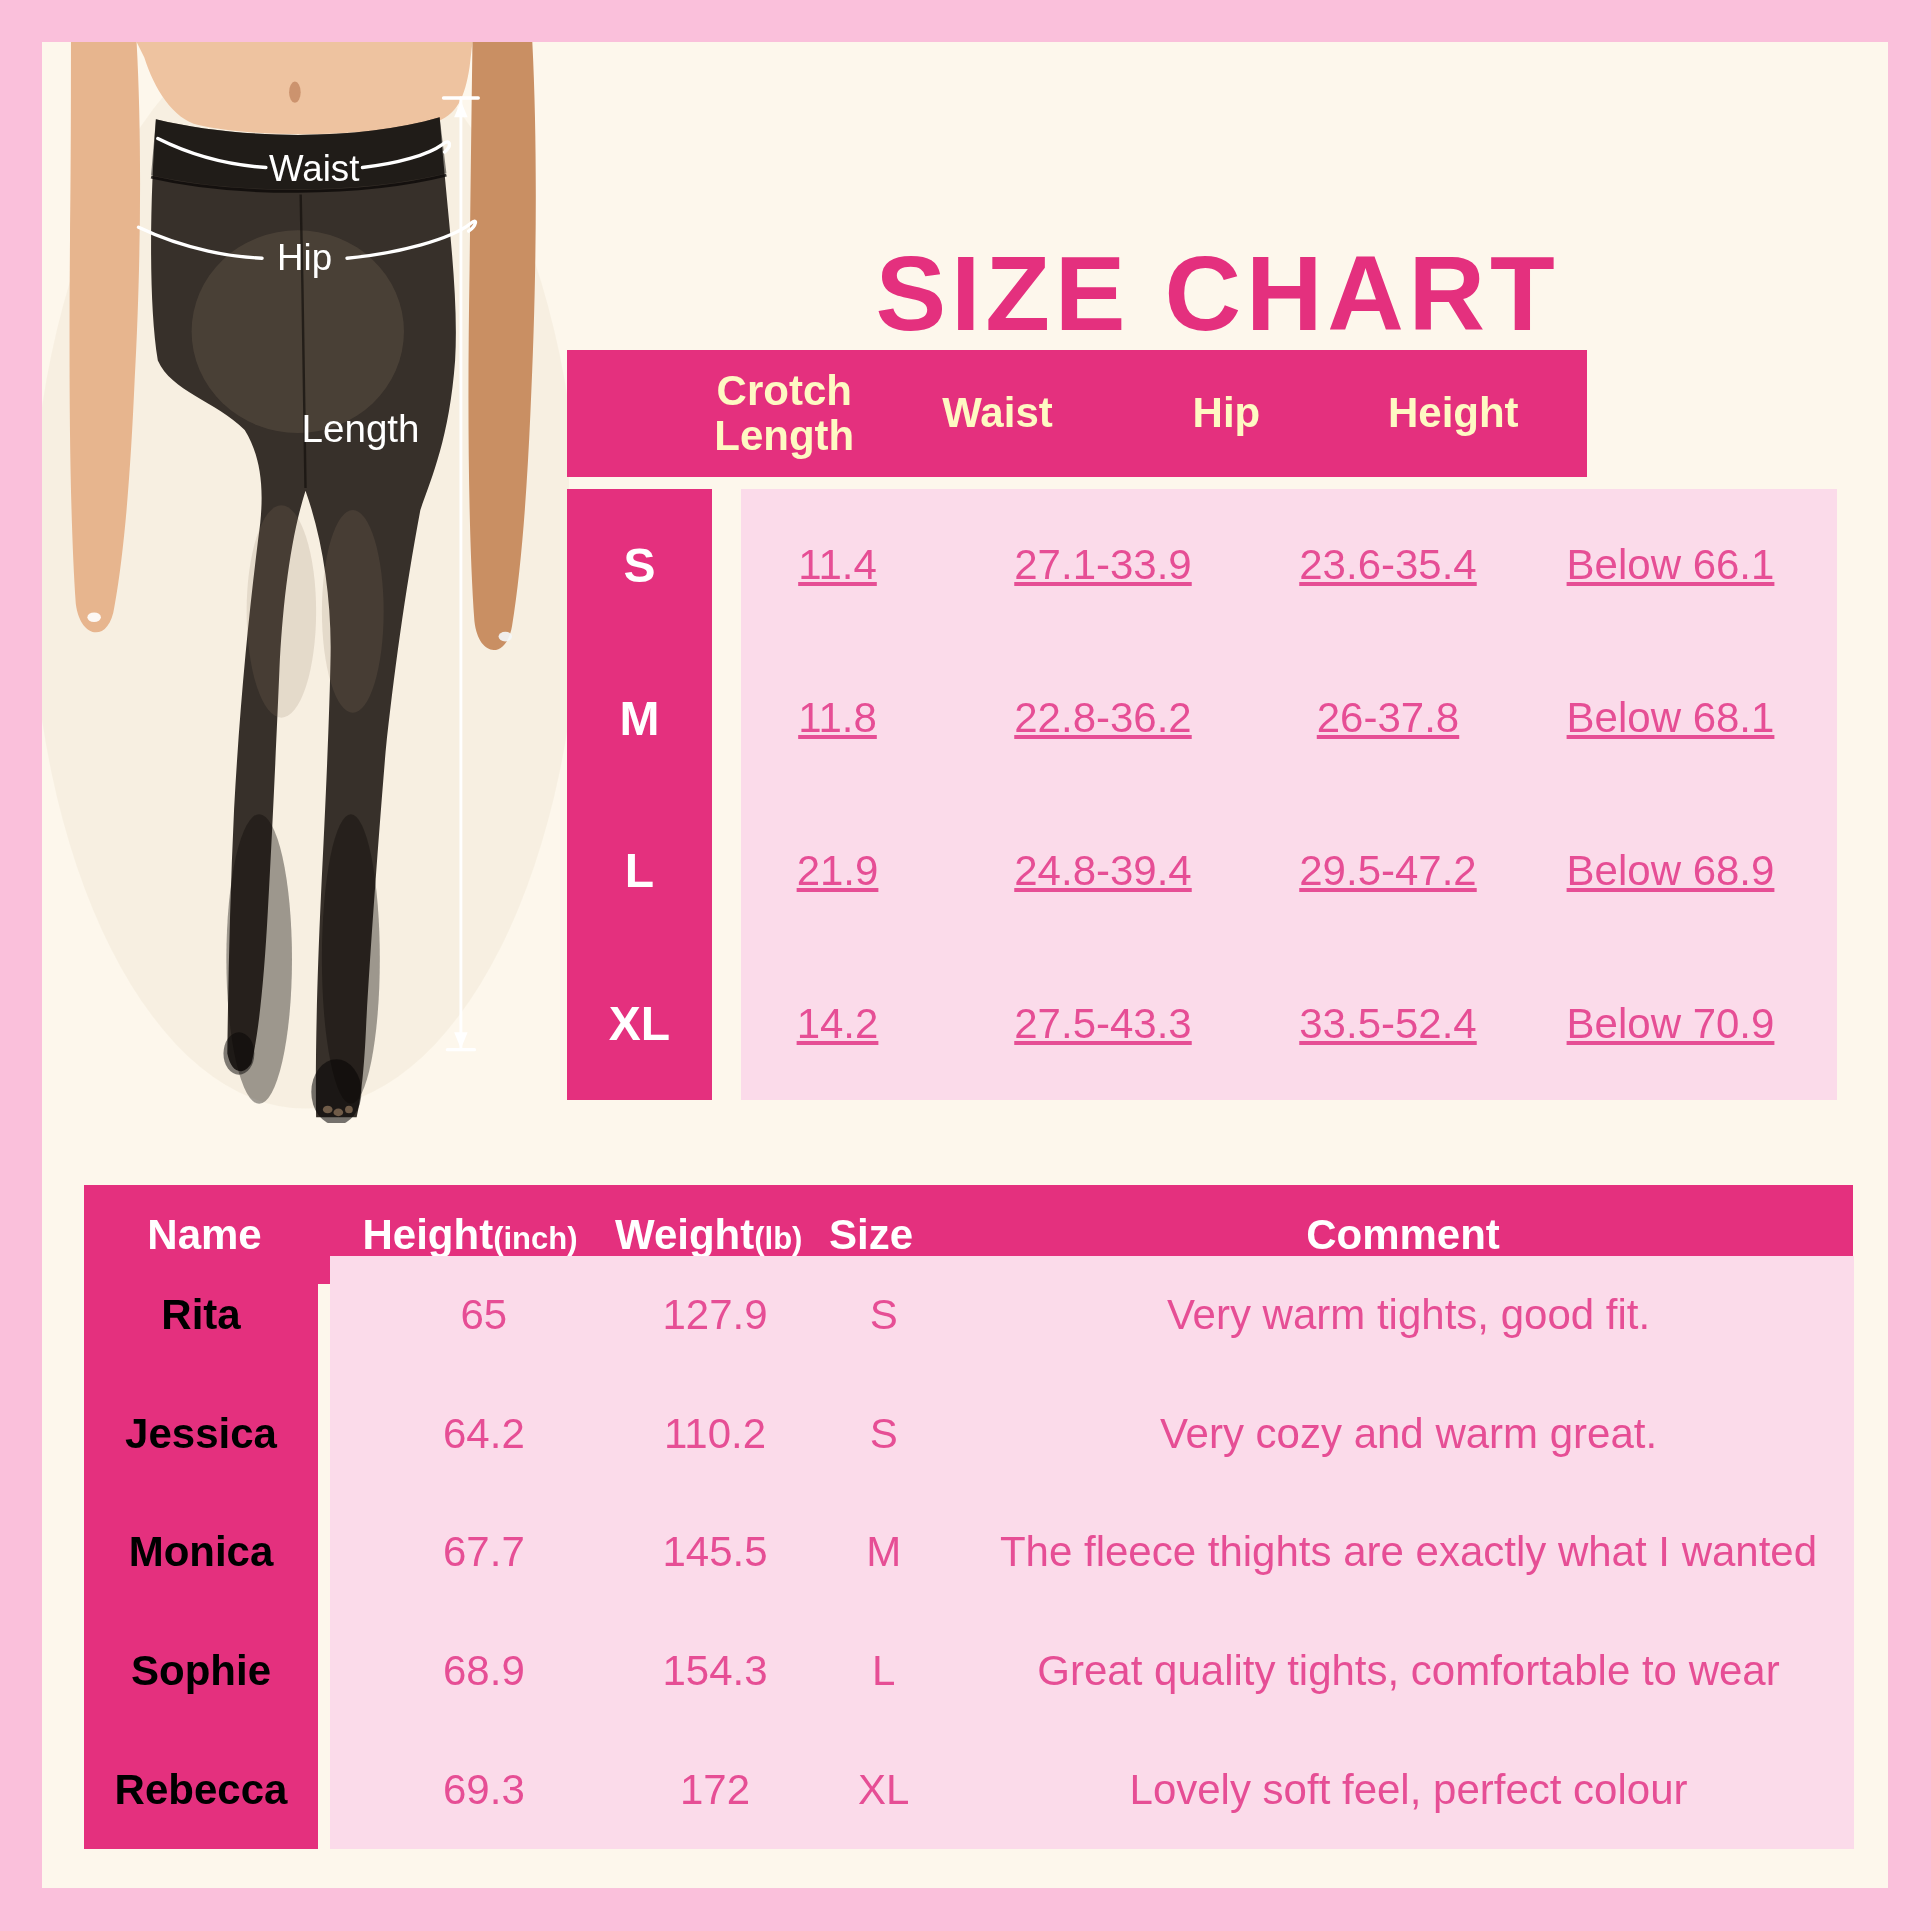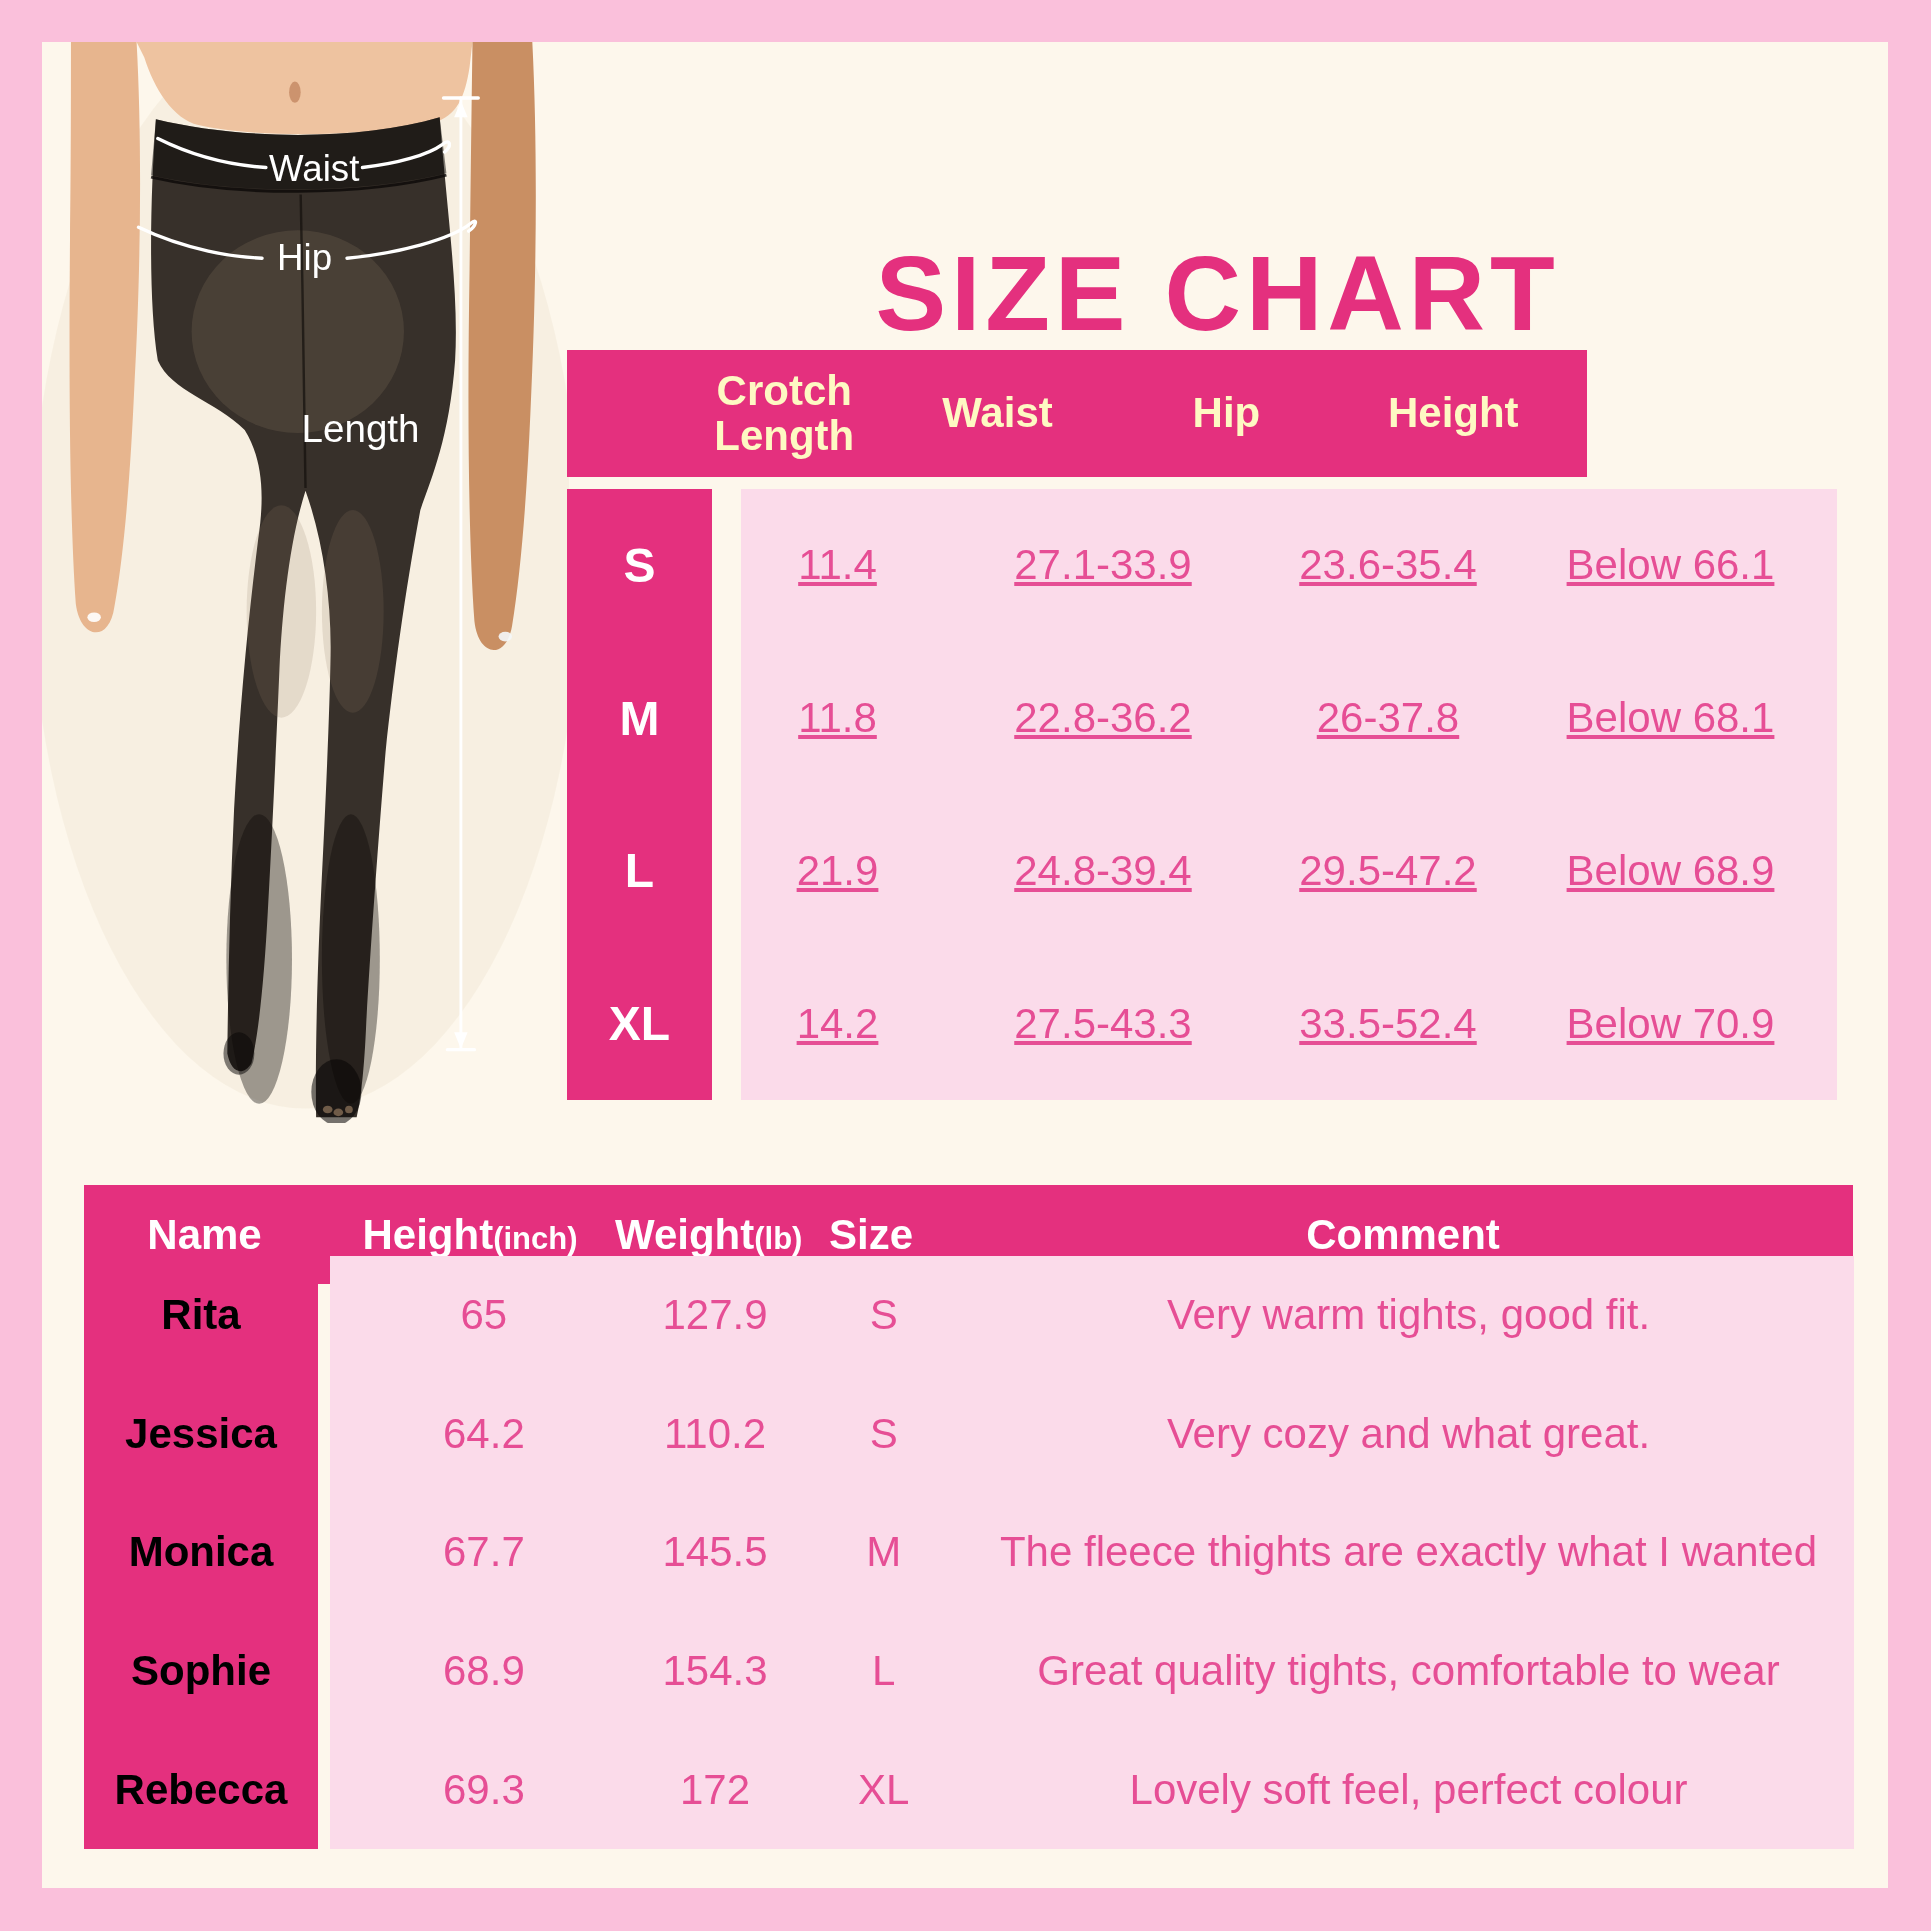--- a/index.html
+++ b/index.html
@@ -167,21 +167,21 @@
     <div class="rvRow">
       <div class="d1">65</div>
       <div class="d2">127.9</div>
       <div class="d3">S</div>
       <div class="d4">Very warm tights, good fit.</div>
     </div>
     <div class="rvRow">
       <div class="d1">64.2</div>
       <div class="d2">110.2</div>
       <div class="d3">S</div>
-      <div class="d4">Very cozy and what great.</div>
+      <div class="d4">Very cozy and warm great.</div>
     </div>
     <div class="rvRow">
       <div class="d1">67.7</div>
       <div class="d2">145.5</div>
       <div class="d3">M</div>
       <div class="d4">The fleece thights are exactly what I wanted</div>
     </div>
     <div class="rvRow">
       <div class="d1">68.9</div>
       <div class="d2">154.3</div>

